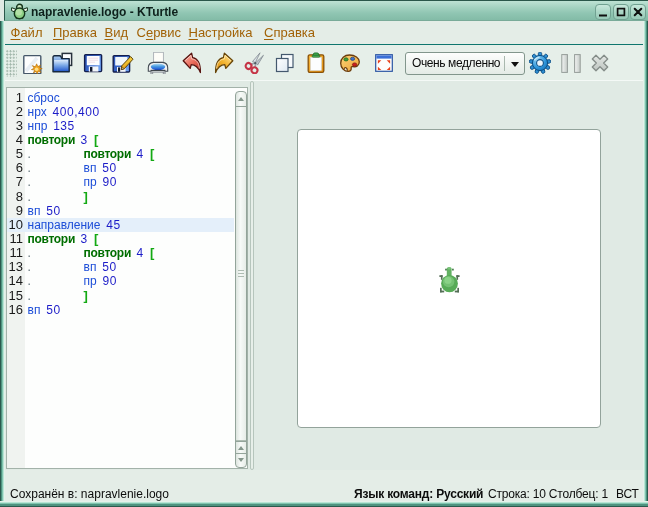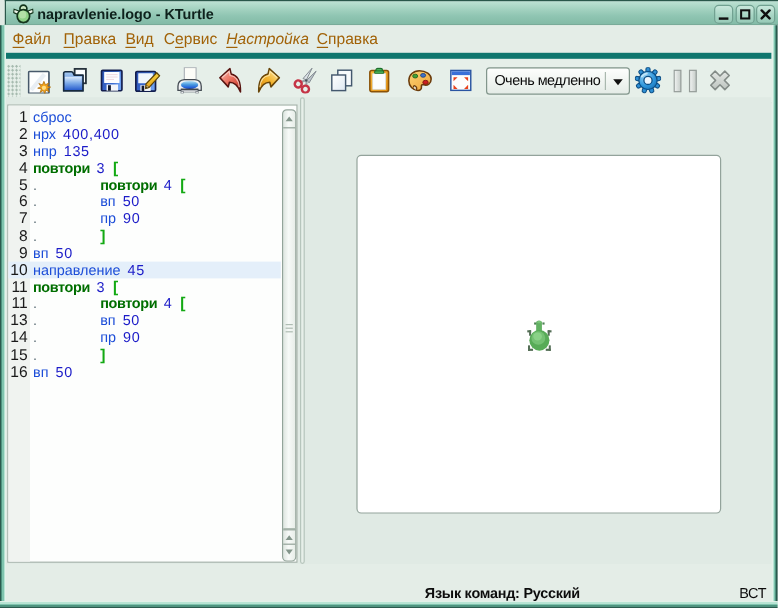--- a/index.html
+++ b/index.html
@@ -27,21 +27,21 @@
   .winbtn svg{position:absolute;left:0;top:0;}
   .btn-min{left:590px;} .btn-max{left:608px;} .btn-close{left:625px;}
 
   
   .menubar{position:absolute;left:5px;right:5px;top:21px;height:23px;background:#e4ede7;}
   .menu-item{position:absolute;top:0;height:23px;line-height:23px;font-size:13px;color:#a16207;white-space:nowrap;}
   .menu-item u{text-decoration:underline;text-underline-offset:2px;}
 
   
   .toolbar{position:absolute;left:5px;right:5px;top:44px;height:37px;background:#e6efe9;
-    border-top:5px solid #0f766e;}
+    border-top:1px solid #0f766e;}
   .toolbar:after{content:"";position:absolute;left:0;right:0;bottom:0;height:2px;
     background:linear-gradient(180deg,#f4f9f6 0 1px,#b7c7be 1px 2px);}
   .tb-handle{position:absolute;left:1px;top:5px;width:11px;height:27px;
     background-image:radial-gradient(circle at 1.2px 1.2px,#a3b8ac 0.9px,rgba(0,0,0,0) 1.15px);
     background-size:3.3px 3.3px;}
   .tbtn{position:absolute;top:7px;width:22px;height:22px;}
   .tbtn svg{position:absolute;left:0;top:0;width:22px;height:22px;}
   .combo{position:absolute;left:399.5px;top:7px;width:120px;height:23px;box-sizing:border-box;
     border:1px solid #82968c;border-radius:3px;
     background:linear-gradient(180deg,#fdfefd 0,#eef3ef 60%,#e4ebe6 100%);}
@@ -129,21 +129,21 @@
     <path d="M3.7,3.7 L10.3,10.3 M10.3,3.7 L3.7,10.3" stroke="#101010" stroke-width="2" stroke-linecap="round"></path>
   </svg>
       </span>
   </div>
 
   <div class="menubar" id="menubar">
       <span class="menu-item" style="left: 5.5px;"><u>Ф</u>айл</span>
       <span class="menu-item" style="left: 48px;"><u>П</u>равка</span>
       <span class="menu-item" style="left: 99.5px;"><u>В</u>ид</span>
       <span class="menu-item" style="left: 131.5px;">С<u>е</u>рвис</span>
-      <span class="menu-item" style="left: 183.5px; font-style: italic;"><u>Н</u>астройка</span>
+      <span class="menu-item" style="left: 183.5px;"><u>Н</u>астройка</span>
       <span class="menu-item" style="left: 259px;"><u>С</u>правка</span>
     </div>
 
   <div class="toolbar">
     <div class="tb-handle"></div>
     <div id="toolbar-buttons">
         <div class="tbtn" style="left: 18px;">
           <svg viewBox="0 0 22 22">
     <rect x="0.8" y="3.6" width="17" height="18.2" rx="0.8" fill="#fdfefe" stroke="#46586a" stroke-width="1.4"></rect>
     <path d="M3,19 L14,6" stroke="#e8eef4" stroke-width="3.5" fill="none"></path>
@@ -442,20 +442,22 @@
     </g>
     <ellipse cx="10.5" cy="17.6" rx="8.4" ry="8.6" fill="#57ab57"></ellipse>
     <ellipse cx="9.6" cy="15.6" rx="5.8" ry="5.6" fill="#74c173"></ellipse>
     <ellipse cx="9" cy="14.4" rx="3.6" ry="3.4" fill="#8ad287"></ellipse>
   </svg></span>
       </div>
     </div>
   </div>
 
   <div class="statusbar">
+    <span class="sb-msg">Сохранён в: napravlenie.logo</span>
     <span class="sb-lang">Язык команд: Русский</span>
+    <span class="sb-cursor">Строка: 10 Столбец: 1</span>
     <span class="sb-mode">ВСТ</span>
   </div>
 
   <div class="frame-left"></div>
   <div class="frame-right"></div>
   <div class="frame-bottom"></div>
 </div>
 
 </body></html>

